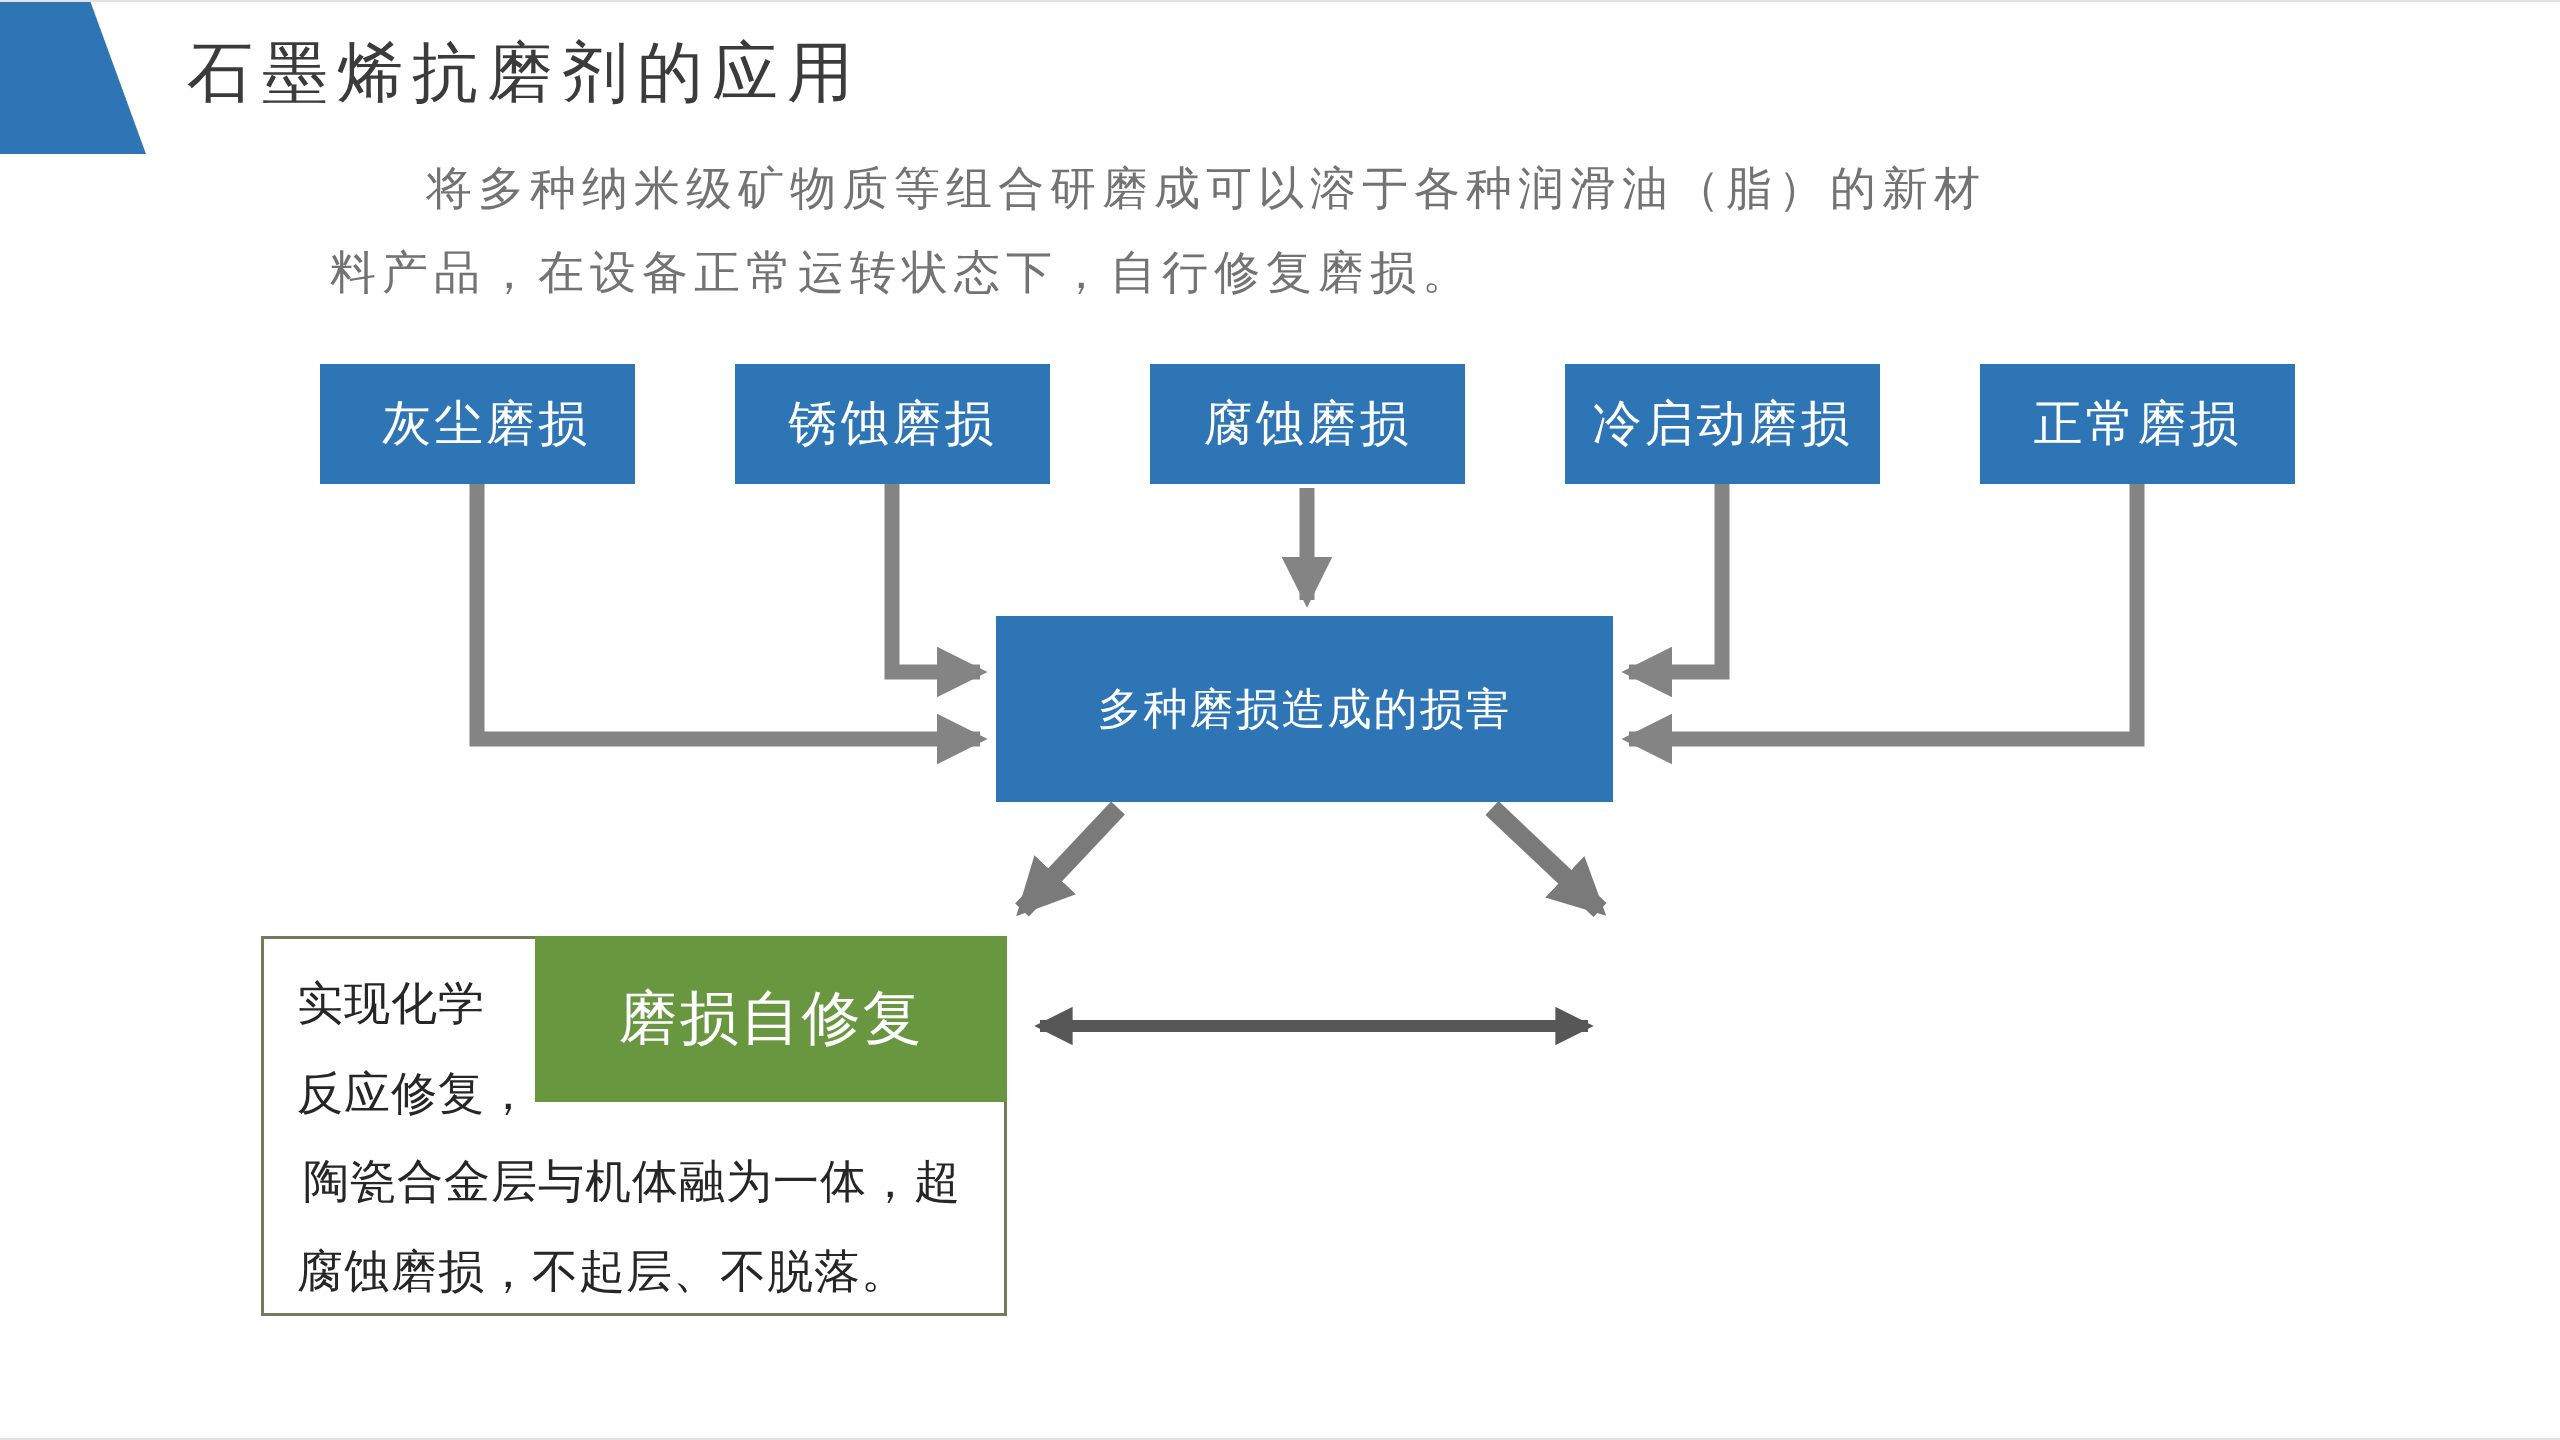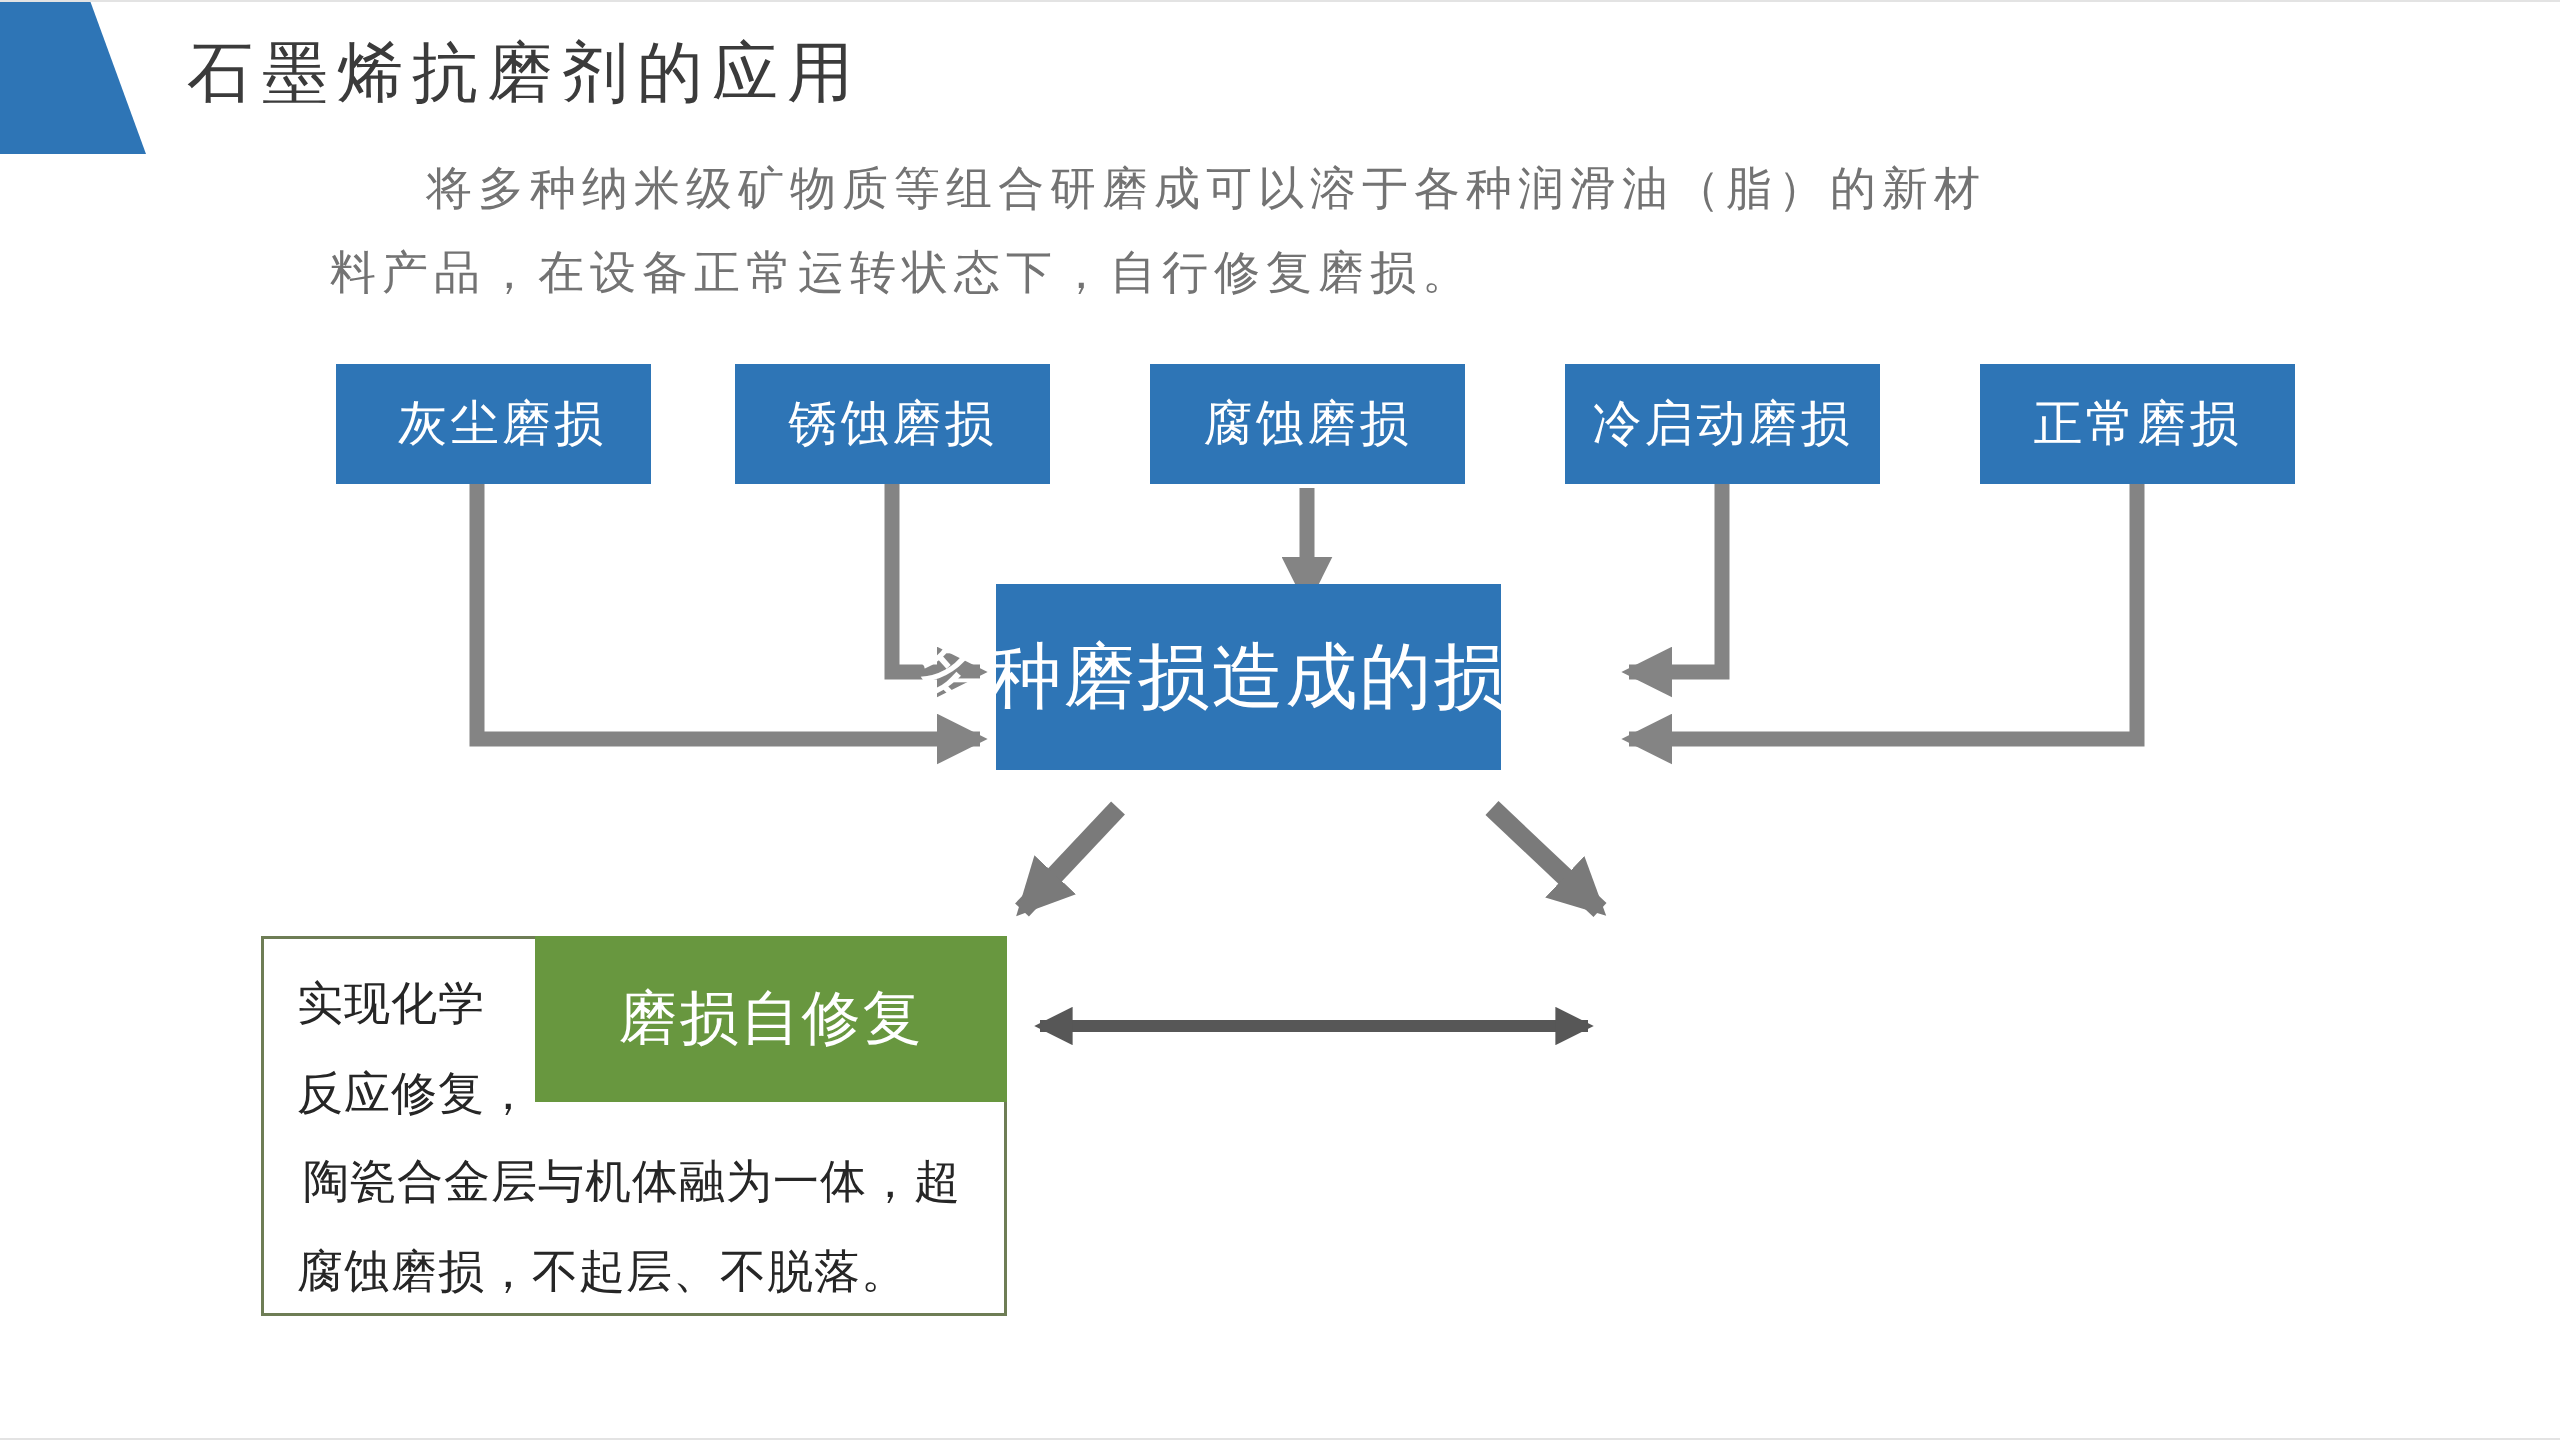--- a/index.html
+++ b/index.html
@@ -33,24 +33,24 @@
     font-size:46px;color:#737373;letter-spacing:6px;line-height:84px;
   }
   .intro .indent{padding-left:96px;}
   .wear-box{
     position:absolute;top:362px;width:315px;height:120px;
     background:var(--box_blue);color:#fff;
     display:flex;align-items:center;justify-content:center;
     font-size:49px;letter-spacing:3px;white-space:nowrap;
   }
   .damage-box{
-    position:absolute;left:996px;top:582px;width:505px;height:186px;
+    position:absolute;left:996px;top:614px;width:617px;height:186px;
     background:var(--box_blue);color:#fff;
     display:flex;align-items:center;justify-content:center;
-    font-size:72px;letter-spacing:2px;white-space:nowrap;
+    font-size:44px;letter-spacing:2px;white-space:nowrap;
   }
   .arrows-layer{position:absolute;left:0;top:0;width:2560px;height:1440px;pointer-events:none;}
   .elbow{stroke:var(--arrow_gray);stroke-width:15;fill:none;}
   .diag{stroke:var(--arrow_mid);stroke-width:19;fill:none;}
   .dbl{stroke:var(--arrow_dark);stroke-width:12;fill:none;}
   .mk-gray{fill:var(--arrow_gray);}
   .mk-mid{fill:var(--arrow_mid);}
   .mk-dark{fill:var(--arrow_dark);}
   .panel-left{
     position:absolute;left:261px;top:934px;width:746px;height:380px;
@@ -90,21 +90,21 @@
 
   <div class="corner-accent"></div>
 
   <h1 class="title">石墨烯抗磨剂的应用</h1>
 
   <div class="intro">
     <div class="indent">将多种纳米级矿物质等组合研磨成可以溶于各种润滑油（脂）的新材</div>
     <div>料产品，在设备正常运转状态下，自行修复磨损。</div>
   </div>
 
-  <div class="wear-box" style="left:336px;padding-left:17px;">灰尘磨损</div>
+  <div class="wear-box" style="left:320px;padding-left:17px;">灰尘磨损</div>
   <div class="wear-box" style="left:735px;">锈蚀磨损</div>
   <div class="wear-box" style="left:1150px;">腐蚀磨损</div>
   <div class="wear-box" style="left:1565px;">冷启动磨损</div>
   <div class="wear-box" style="left:1980px;">正常磨损</div>
 
   <svg class="arrows-layer" width="2560" height="1440" viewBox="0 0 2560 1440">
     <defs>
       <marker id="ah-gray" viewBox="0 0 10 10" refX="8.5" refY="5" markerWidth="3.4" markerHeight="3.4" orient="auto-start-reverse">
         <path d="M0,0 L10,5 L0,10 z" class="mk-gray"></path>
       </marker>

